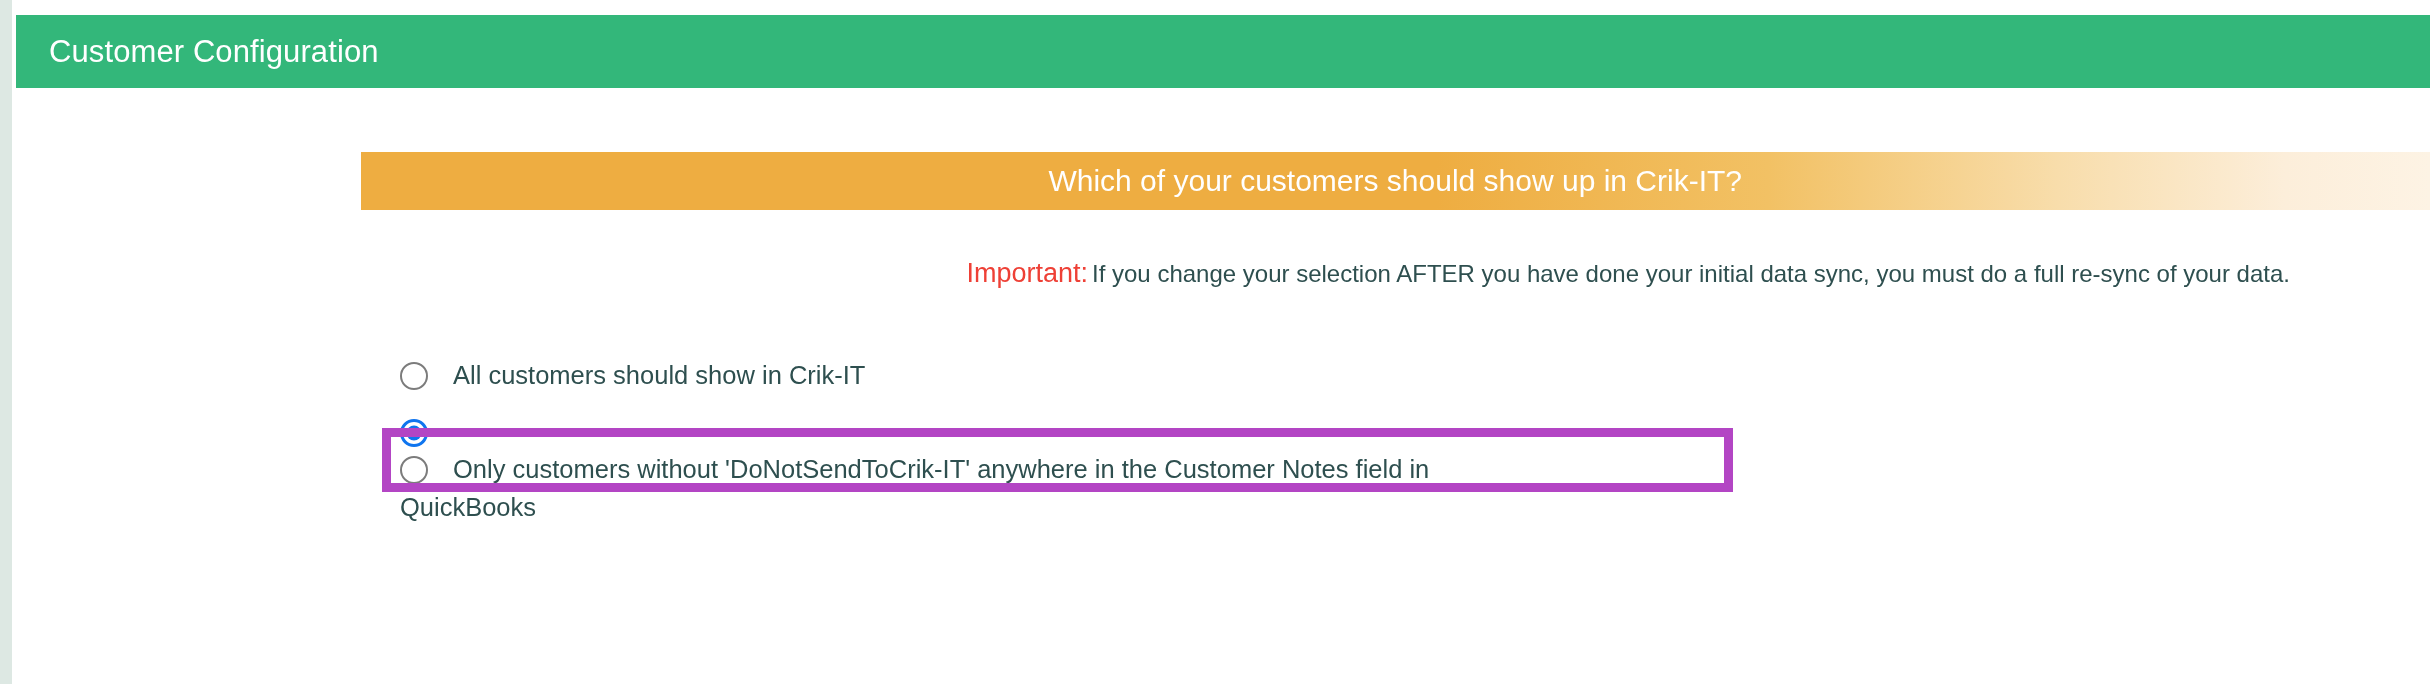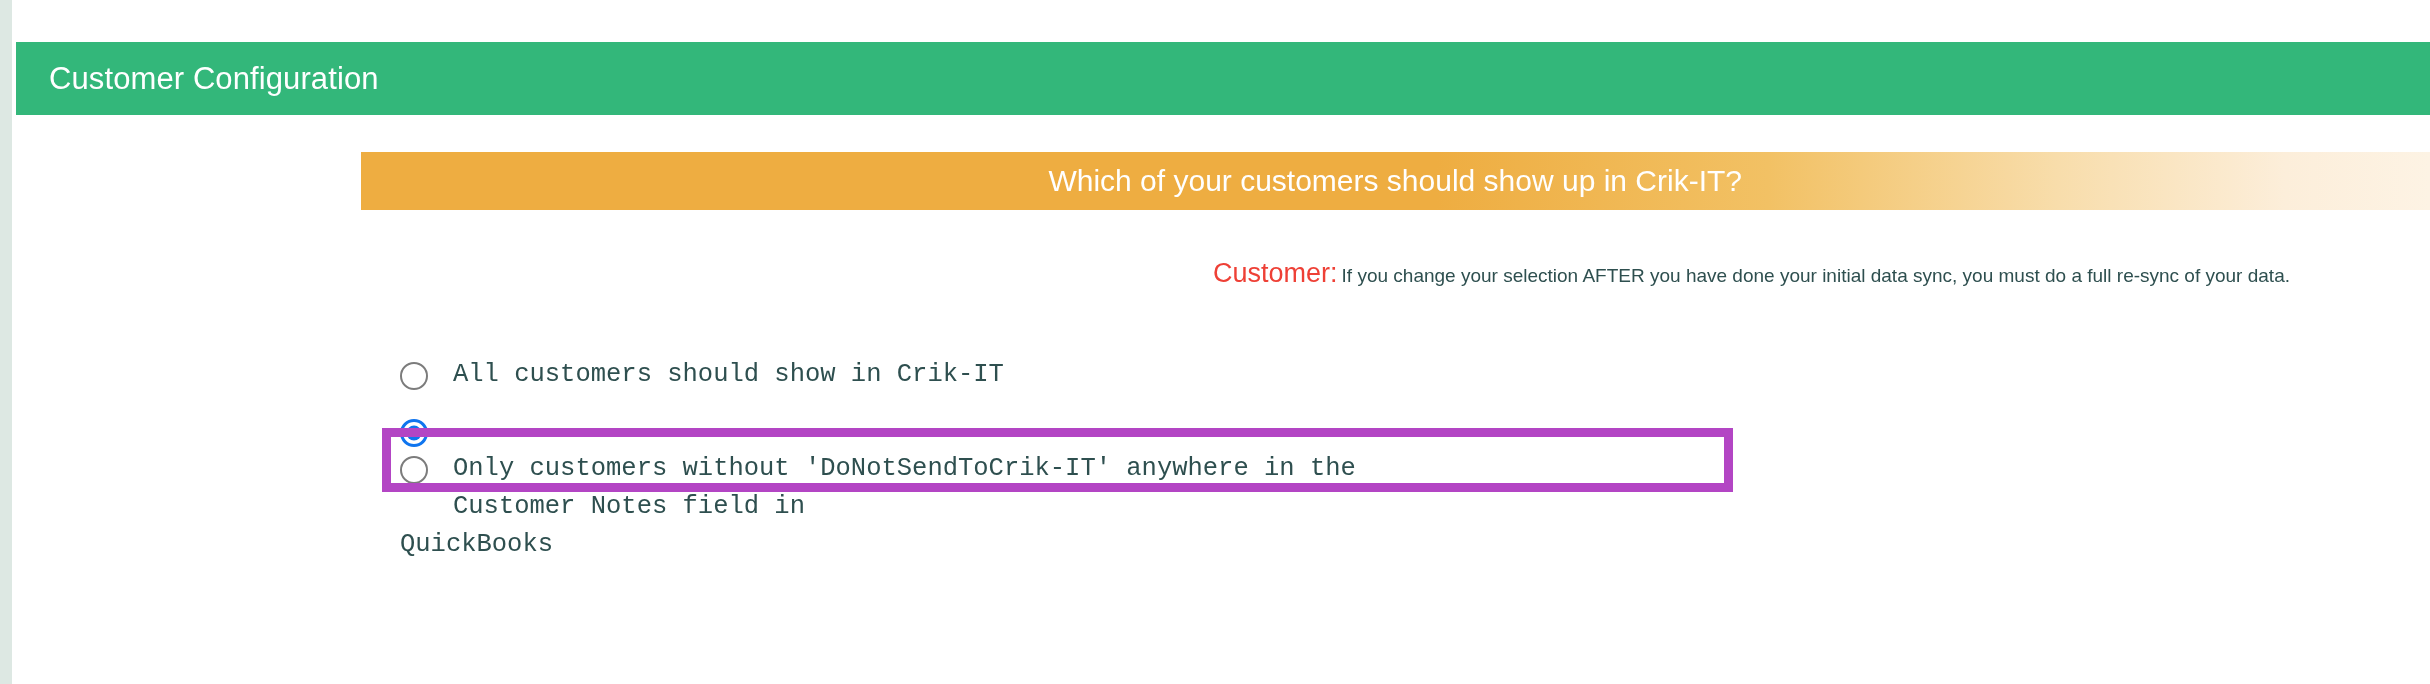--- a/index.html
+++ b/index.html
@@ -30,21 +30,20 @@
   
   #page-header {
     position: absolute;
     left: 16px;
     top: 15px;
     width: 2414px;
     height: 73px;
     background: #33b77a;
     display: flex;
     align-items: center;
-    margin-top: 27px;
   }
   #page-header .title {
     color: #ffffff;
     font-size: 31px;
     font-weight: 400;
     letter-spacing: .1px;
     padding-left: 33px;
     line-height: 1;
     white-space: nowrap;
   }
@@ -87,39 +86,38 @@
     white-space: nowrap;
   }
   #important-row .imp-label {
     color: #ee4036;
     font-size: 27px;
     font-weight: 400;
     vertical-align: baseline;
   }
   #important-row .imp-body {
     color: #2e4f4f;
-    font-size: 19px;
+    font-size: 24px;
     font-weight: 400;
     vertical-align: baseline;
     margin-left: 4px;
   }
 
   
   #options-group {
     position: absolute;
     left: 400px;
     top: 358px;
     width: 1290px;
   }
   .option-row {
     position: relative;
     display: block;
     padding: 0 0 0 0;
     margin: 0;
-    font-family: Liberation Mono, monospace;
   }
   .opt-inner {
     display: flex;
     align-items: flex-start;
   }
   .radio {
     flex: 0 0 auto;
     width: 28px;
     height: 28px;
     border-radius: 50%;
@@ -185,21 +183,21 @@
 
 <div id="page-header">
   <span class="title">Customer Configuration</span>
 </div>
 
 <div id="question-banner">
   <span class="qtext">Which of your customers should show up in Crik-IT?</span>
 </div>
 
 <div id="important-row">
-  <span class="imp-label">Customer:</span><span class="imp-body">If you change your selection AFTER you have done your initial data sync, you must do a full re-sync of your data.</span>
+  <span class="imp-label">Important:</span><span class="imp-body">If you change your selection AFTER you have done your initial data sync, you must do a full re-sync of your data.</span>
 </div>
 
 <div id="options-group">
 
   <label class="option-row" id="option-row-1">
     <span class="opt-inner">
       <span class="radio"></span>
       <span class="opt-label">All customers should show in Crik-IT</span>
     </span>
   </label>

